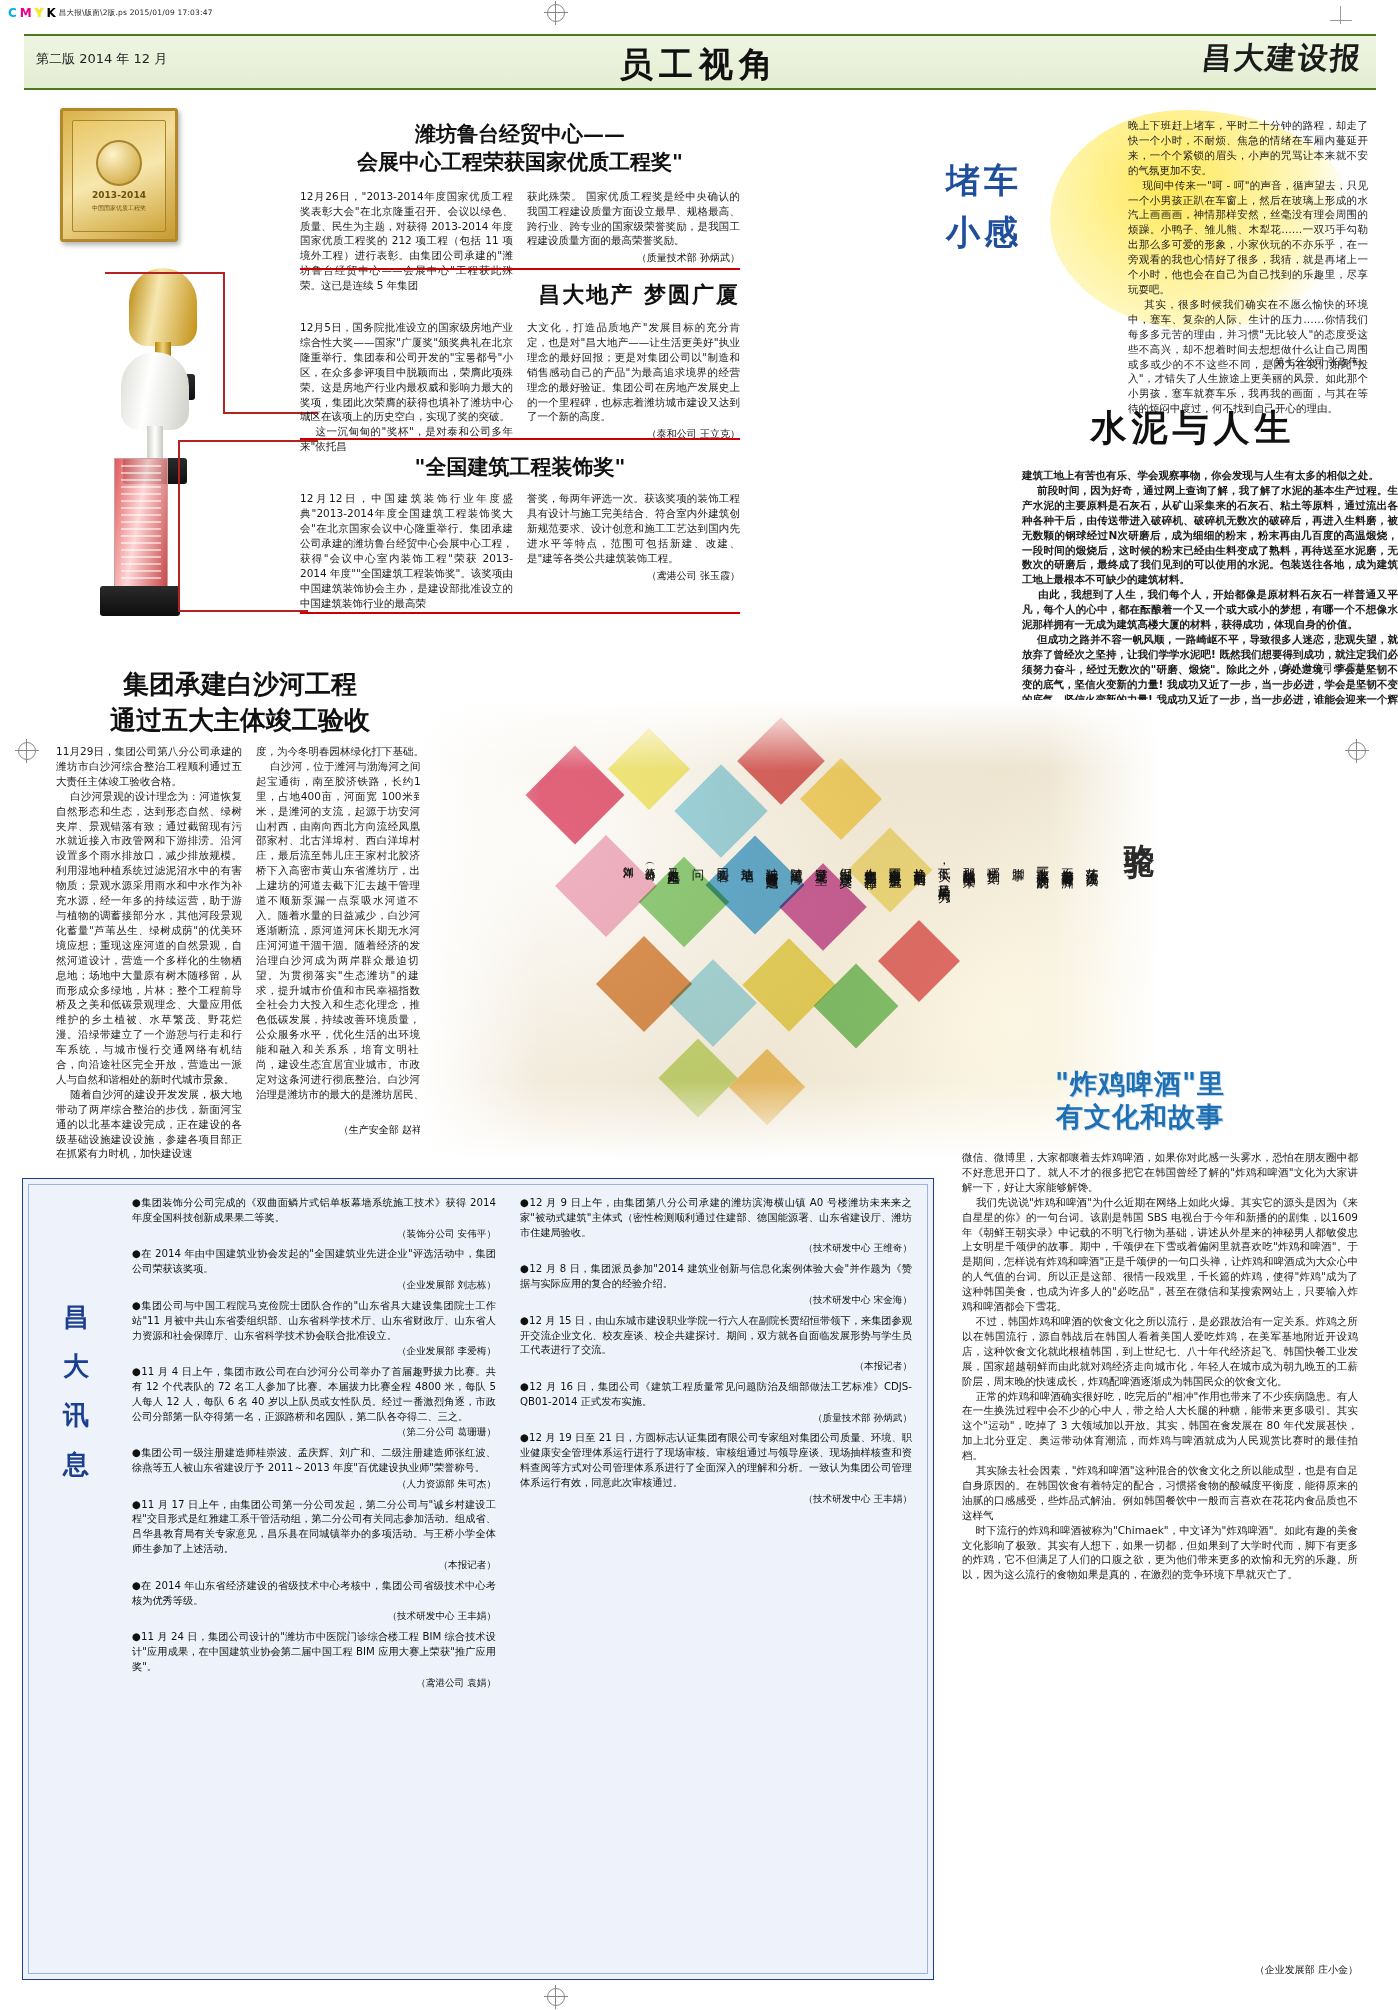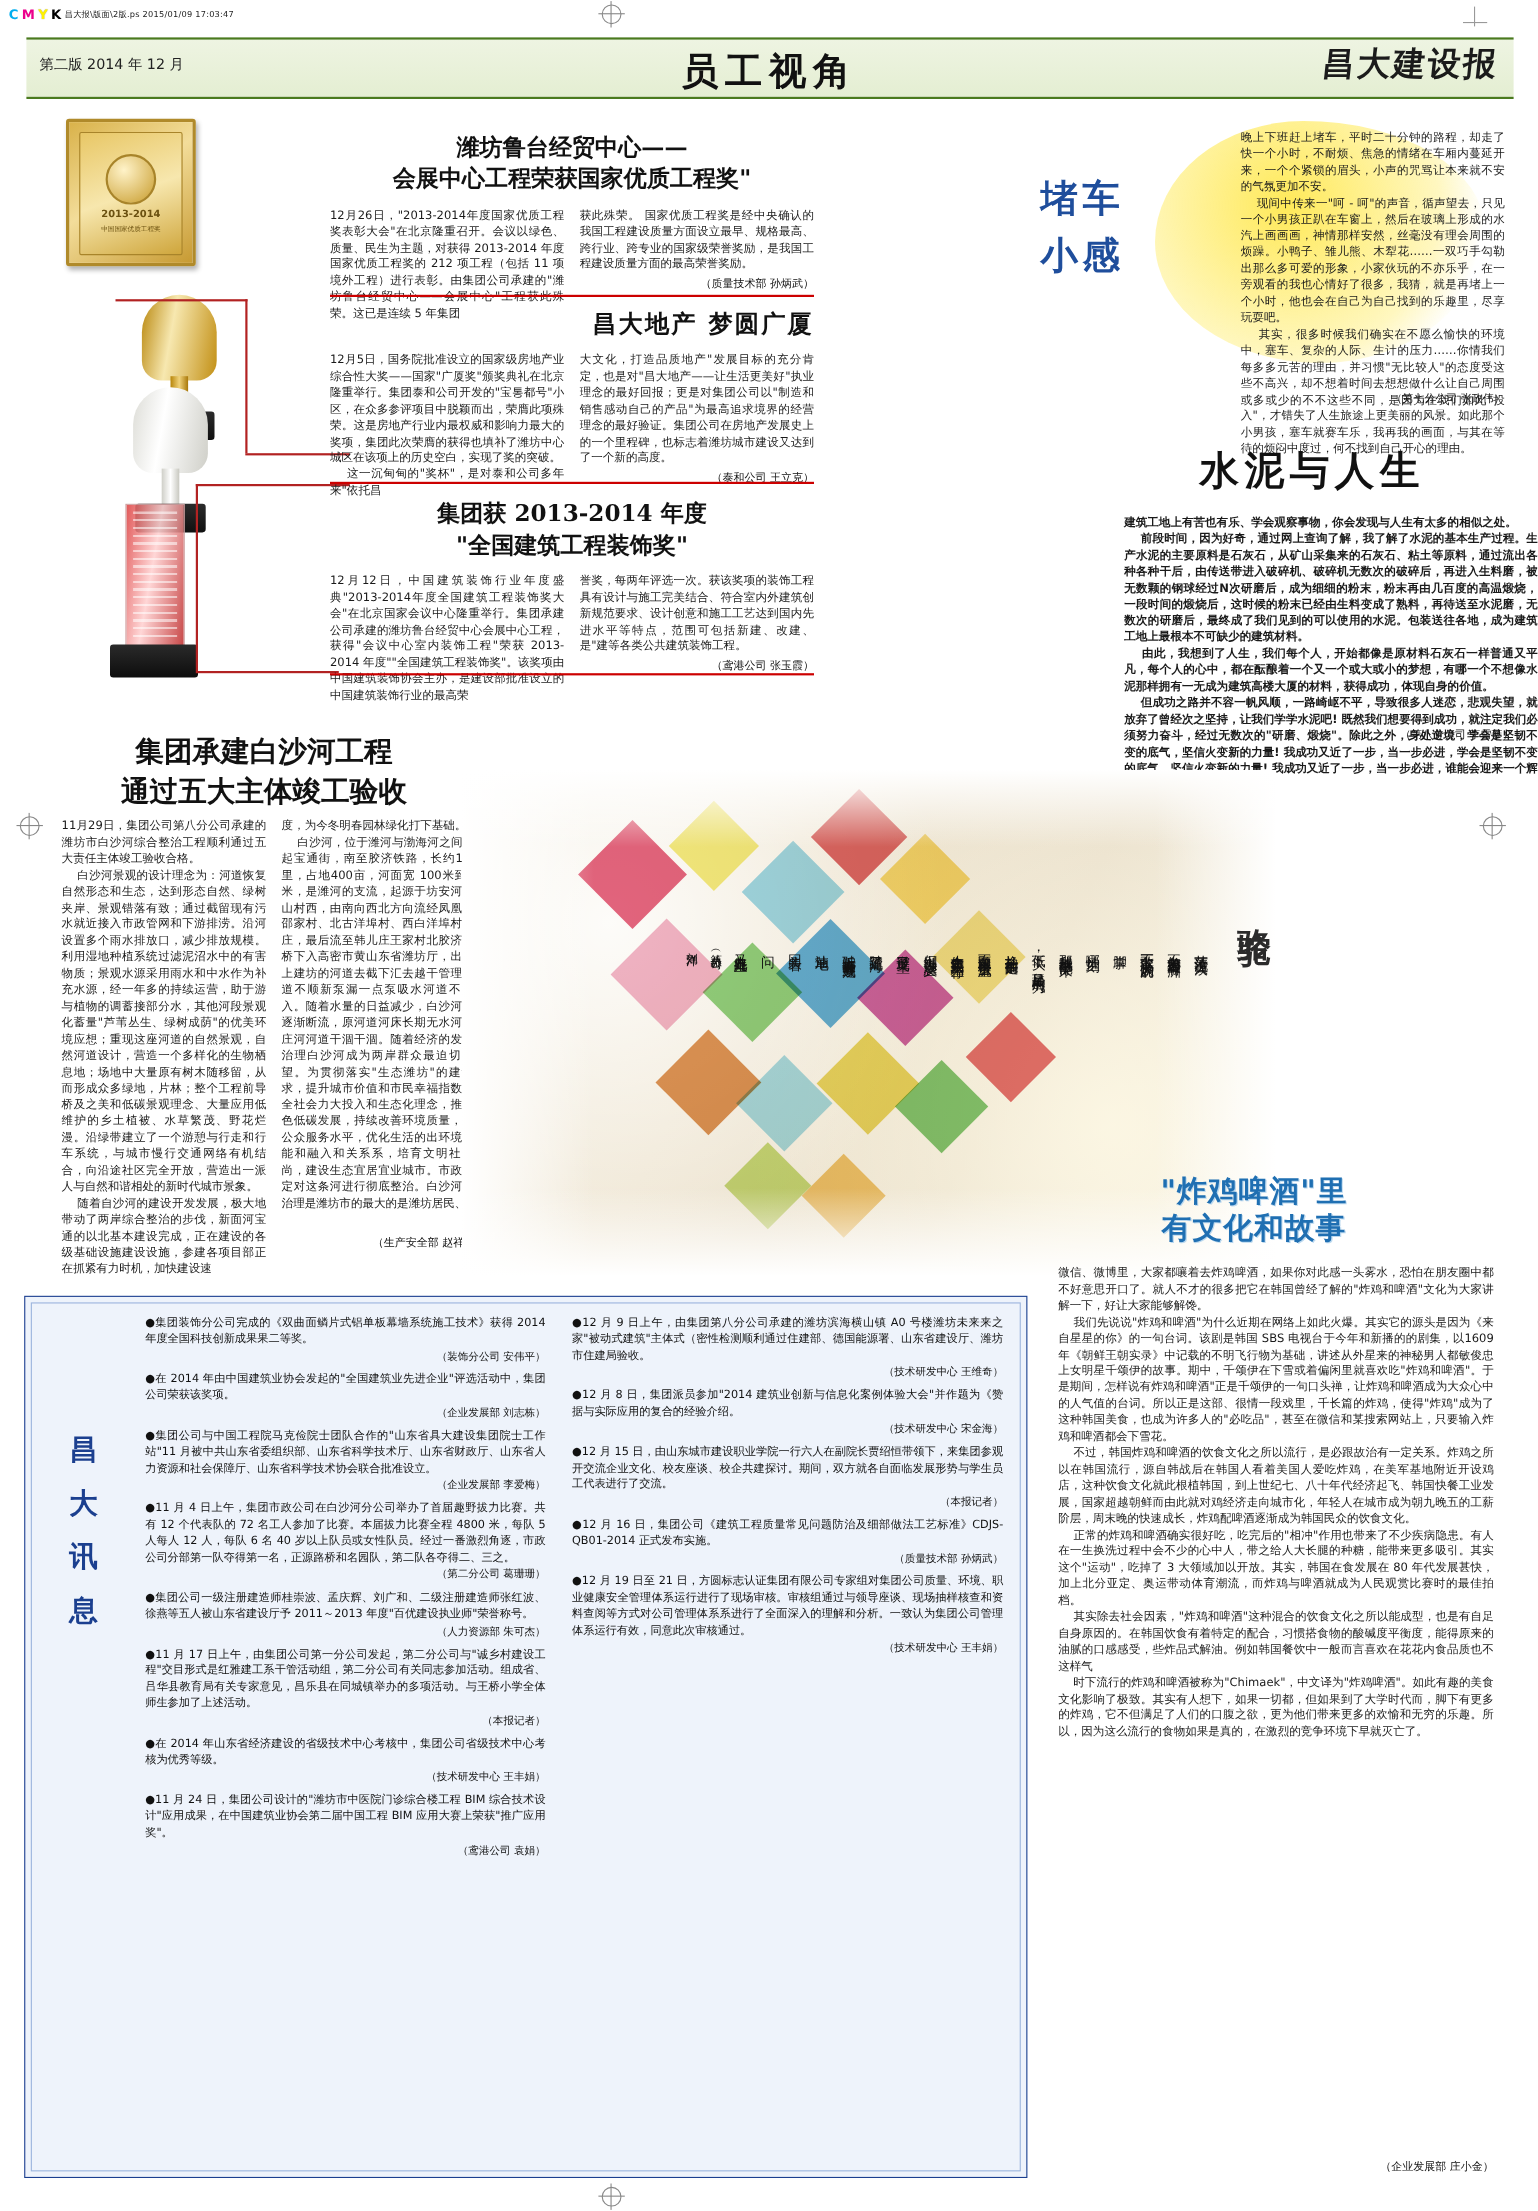--- a/index.html
+++ b/index.html
@@ -186,21 +186,20 @@
     这一沉甸甸的"奖杯"，是对泰和公司多年来"依托昌</div>
       <div style="width:213px;">
         <div class="body-col">大文化，打造品质地产"发展目标的充分肯定，也是对"昌大地产——让生活更美好"执业理念的最好回报；更是对集团公司以"制造和销售感动自己的产品"为最高追求境界的经营理念的最好验证。集团公司在房地产发展史上的一个里程碑，也标志着潍坊城市建设又达到了一个新的高度。</div>
         <div class="sig">（泰和公司  王立克）</div>
       </div>
     </div>
   </div>
   <div class="rule" style="position:absolute;left:300px;top:438px;width:440px;"></div>
 
   <div style="position:absolute;left:300px;top:452px;width:440px;">
-    <div class="hl" style="font-size:21px;text-align:center;line-height:1.4;">集团获 2013-2014 年度</div>
     <div class="hl" style="font-size:21px;text-align:center;line-height:1.4;">"全国建筑工程装饰奖"</div>
     <div style="display:flex;gap:14px;margin-top:10px;">
       <div class="body-col" style="width:213px;">12月12日，中国建筑装饰行业年度盛典"2013-2014年度全国建筑工程装饰奖大会"在北京国家会议中心隆重举行。集团承建公司承建的潍坊鲁台经贸中心会展中心工程，获得"会议中心室内装饰工程"荣获 2013-2014 年度""全国建筑工程装饰奖"。该奖项由中国建筑装饰协会主办，是建设部批准设立的中国建筑装饰行业的最高荣</div>
       <div style="width:213px;">
         <div class="body-col">誉奖，每两年评选一次。获该奖项的装饰工程具有设计与施工完美结合、符合室内外建筑创新规范要求、设计创意和施工工艺达到国内先进水平等特点，范围可包括新建、改建、是"建等各类公共建筑装饰工程。</div>
         <div class="sig">（鸢港公司  张玉霞）</div>
       </div>
     </div>
   </div>
   <div class="rule" style="position:absolute;left:300px;top:612px;width:440px;"></div>

